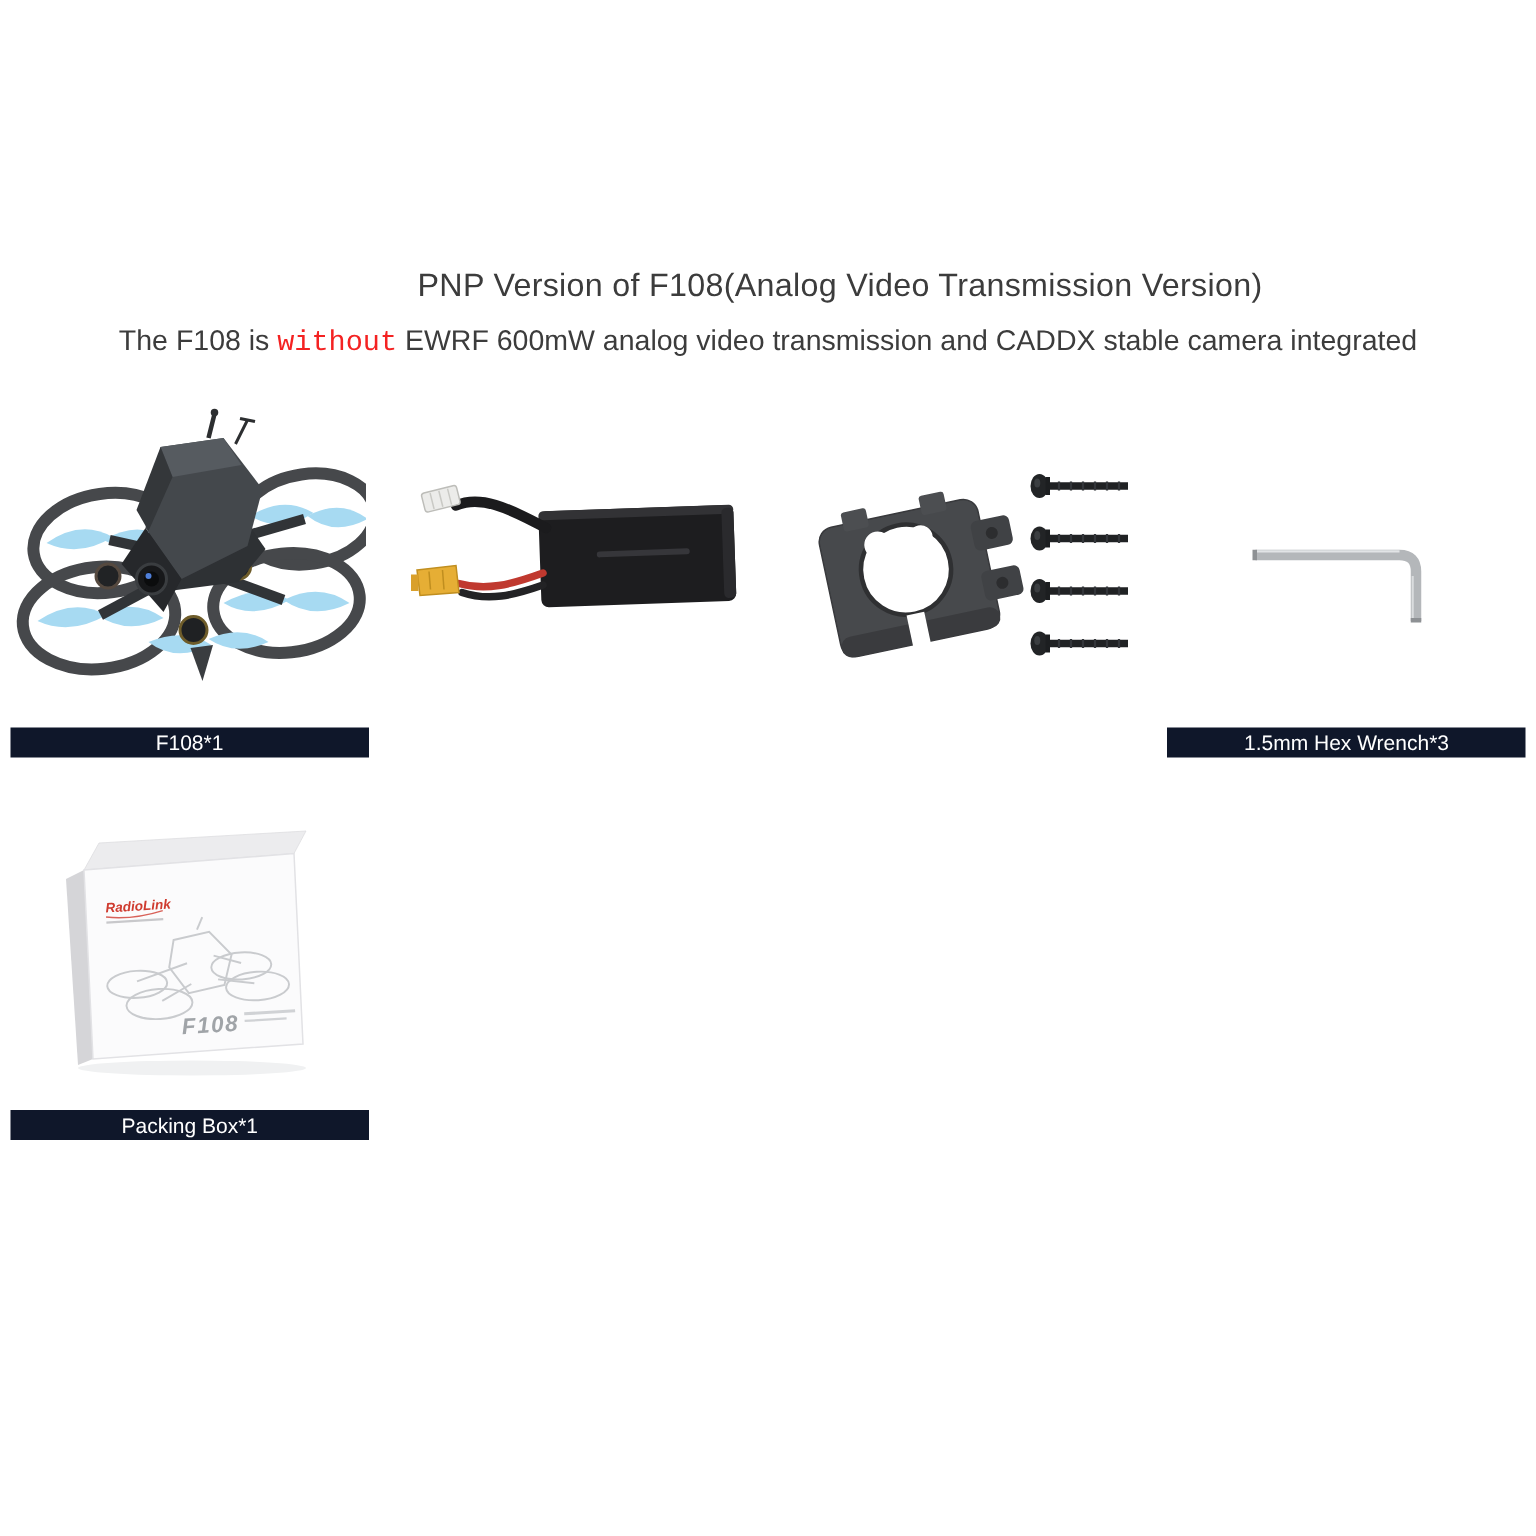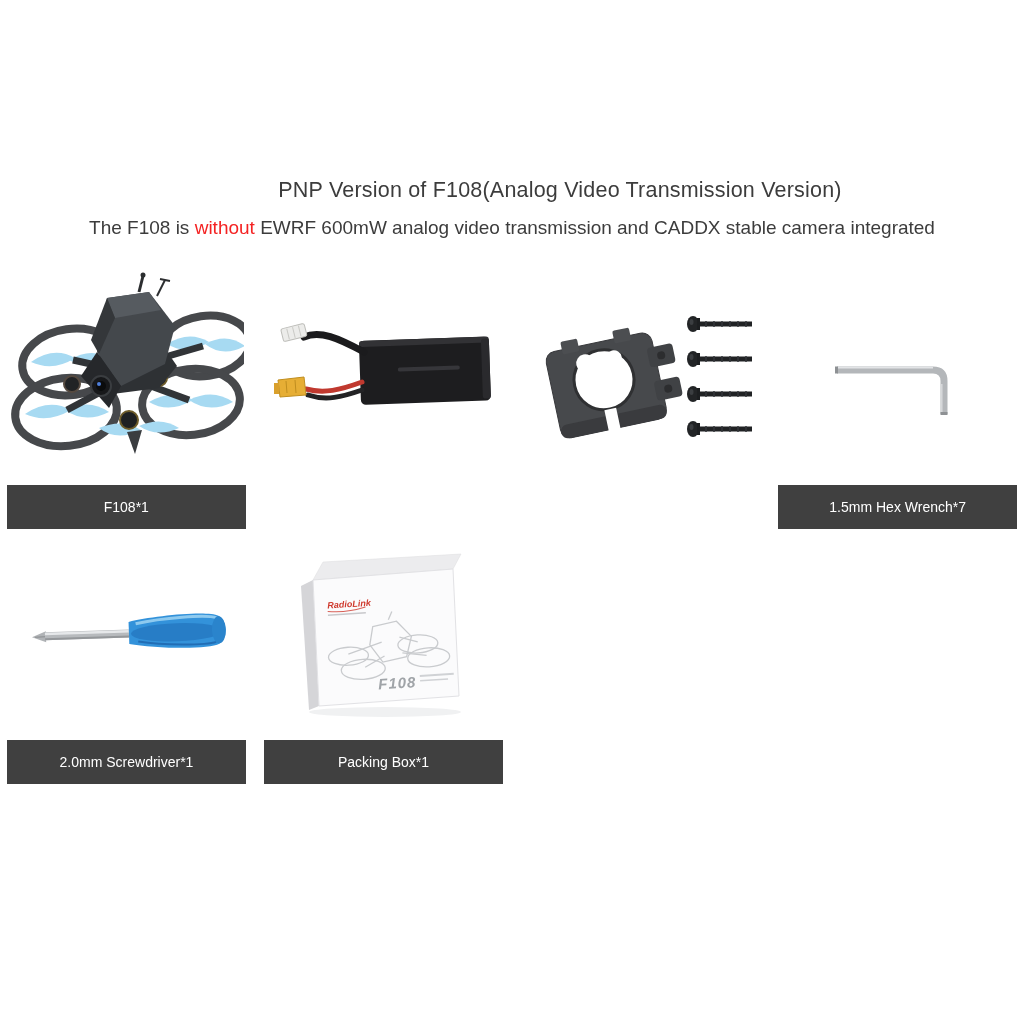--- a/index.html
+++ b/index.html
@@ -2,30 +2,30 @@
 <html><head>
 <meta charset="utf-8">
 <style>
   html,body{margin:0;padding:0;background:#fff;}
   .canvas{position:relative;width:1024px;height:1024px;background:#ffffff;overflow:hidden;
           font-family:"Liberation Sans", sans-serif;}
   .page-title{position:absolute;top:178px;left:0;width:1024px;text-align:center;
               font-size:21.5px;font-weight:500;color:#3c3c3c;letter-spacing:0.2px;margin-left:48px;}
   .page-subtitle{position:absolute;top:217px;left:0;width:1024px;text-align:center;
               font-size:19px;font-weight:400;color:#3c3c3c;}
-  .page-subtitle .hl{color:#f42222;}
+  .page-subtitle .hl{color:#f42222;font-family:Liberation Mono, monospace;}
   .grid-row{position:absolute;left:7px;width:1010px;display:grid;
             grid-template-columns:repeat(4,1fr);gap:18px;}
   .row-1{top:262px;}
   .row-2{top:530px;}
   .cell{display:flex;flex-direction:column;}
   .figure{display:flex;align-items:center;justify-content:center;}
   .row-1 .figure{height:223px;}
   .row-2 .figure{height:210px;}
-  .label-bar{height:44px;background:#404040;color:#ffffff;display:flex;
+  .label-bar{height:20px;background:#0f172a;color:#ffffff;display:flex;
              align-items:center;justify-content:center;font-size:14px;line-height:27px;}
   svg{display:block;}
 </style>
 </head>
 <body>
 
 <div class="canvas">
 
   <div class="page-title">PNP Version of F108(Analog Video Transmission Version)</div>
 
@@ -209,48 +209,27 @@
       <div class="figure">
         <svg width="150" height="100" viewBox="0 0 150 100">
           <path d="M14,46 L110,46 Q121,46 121,57 L121,90" fill="none" stroke="#b4b7ba" stroke-width="7" stroke-linejoin="round"></path>
           <path d="M14,43.6 L110,43.6" fill="none" stroke="#e2e4e6" stroke-width="1.6"></path>
           <path d="M118.8,60 L118.8,88" fill="none" stroke="#dadcde" stroke-width="1.4"></path>
           <rect x="12" y="42.5" width="3" height="7" fill="#8e9194"></rect>
           <rect x="117.5" y="88" width="7" height="3" fill="#8e9194"></rect>
         </svg>
       </div>
       <div class="label-bar">
-        <span>1.5mm Hex Wrench*7</span>
+        <span>1.5mm Hex Wrench*3</span>
       </div>
     </div>
   </div>
 
   <div class="grid-row row-2">
 
-    <div class="cell">
-      <div class="figure">
-        <svg width="230" height="90" viewBox="0 0 230 90">
-          <g transform="rotate(-2 115 45)">
-            <polygon points="20,44 34,38.5 34,49.5" fill="#b0b3b6"></polygon>
-            <line x1="23" y1="44" x2="33" y2="44" stroke="#8a8d90"></line>
-            <rect x="33" y="39.5" width="84" height="8" fill="#b7babd"></rect>
-            <rect x="33" y="40" width="84" height="2.5" fill="#e6e8ea"></rect>
-            <rect x="33" y="45.5" width="84" height="2" fill="#94979a"></rect>
-            <path d="M117,32 C140,27 196,23 207,29 C216,34 216,52 207,57 C196,63 140,59 117,54 Z" fill="#3392da"></path>
-            <ellipse cx="165" cy="44" rx="46" ry="9" fill="#1e6cb6" opacity="0.55"></ellipse>
-            <path d="M124,34 C150,29 196,27 205,31" fill="none" stroke="#9fd4f2" stroke-width="3" opacity="0.85"></path>
-            <path d="M126,52 C152,57 194,58 204,55" fill="none" stroke="#1a5ea5" stroke-width="2" opacity="0.7"></path>
-            <ellipse cx="207" cy="43" rx="7" ry="13.5" fill="#2a84cc"></ellipse>
-          </g>
-        </svg>
-      </div>
-      <div class="label-bar">
-        <span>2.0mm Screwdriver*1</span>
-      </div>
-    </div>
 
     <div class="cell">
       <div class="figure">
         <svg width="190" height="185" viewBox="0 0 190 185" style="margin-bottom:14px">
           <ellipse cx="96" cy="176" rx="76" ry="5" fill="#f0f1f2"></ellipse>
           <polygon points="12,50 24,44 30,170 20,174" fill="#d5d5d8"></polygon>
           <polygon points="24,44 164,33 172,18 34,26" fill="#ececee" stroke="#dcdcdf" stroke-width="0.5"></polygon>
           <polygon points="24,44 164,33 170,160 30,170" fill="#fbfbfc" stroke="#e2e2e5"></polygon>
           <g transform="rotate(-3.5 95 95)">
             <text x="40" y="69" font-size="9" font-weight="bold" font-style="italic" fill="#cf3b2f" font-family="Liberation Sans, sans-serif">RadioLink</text>

